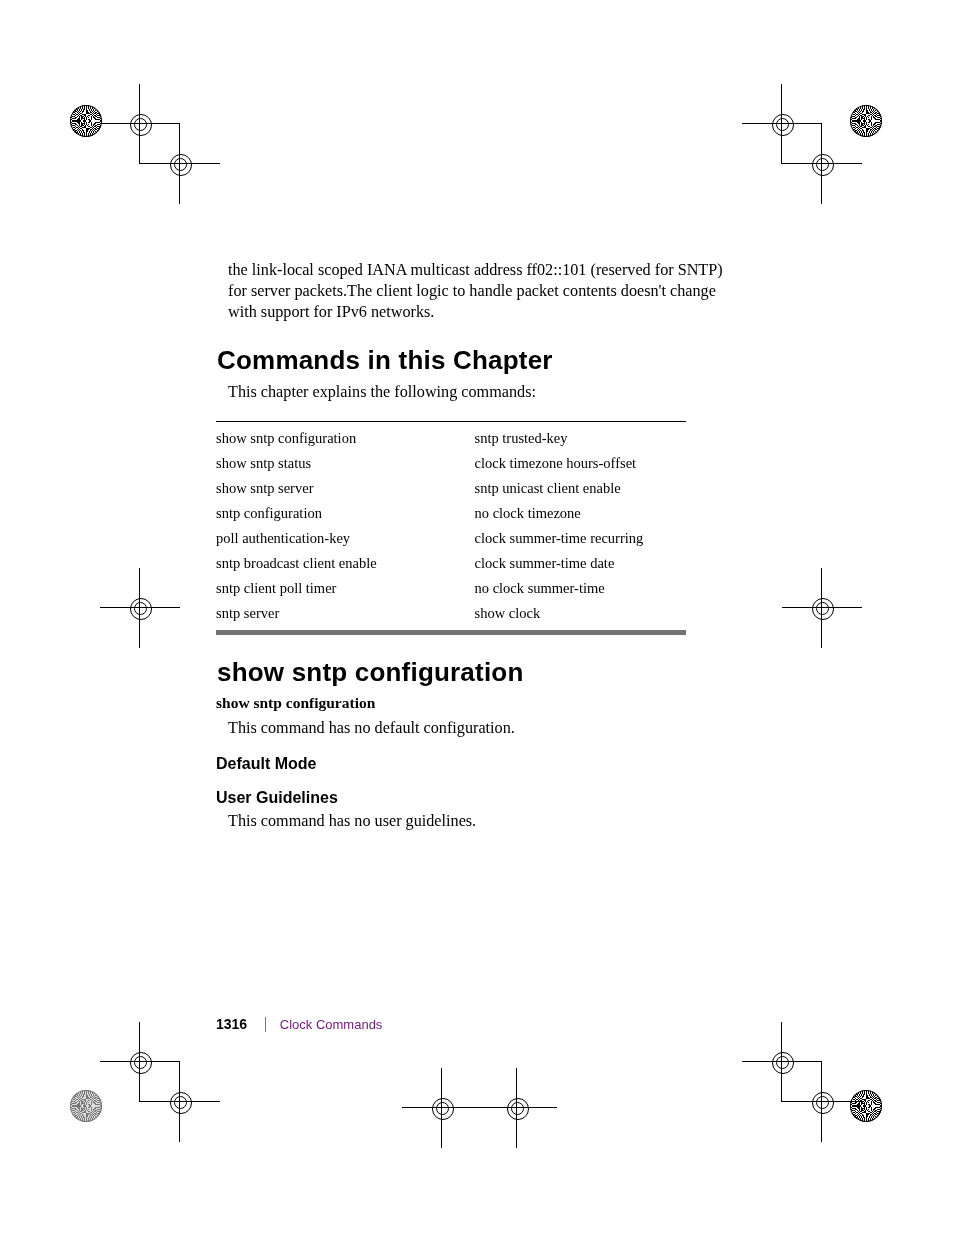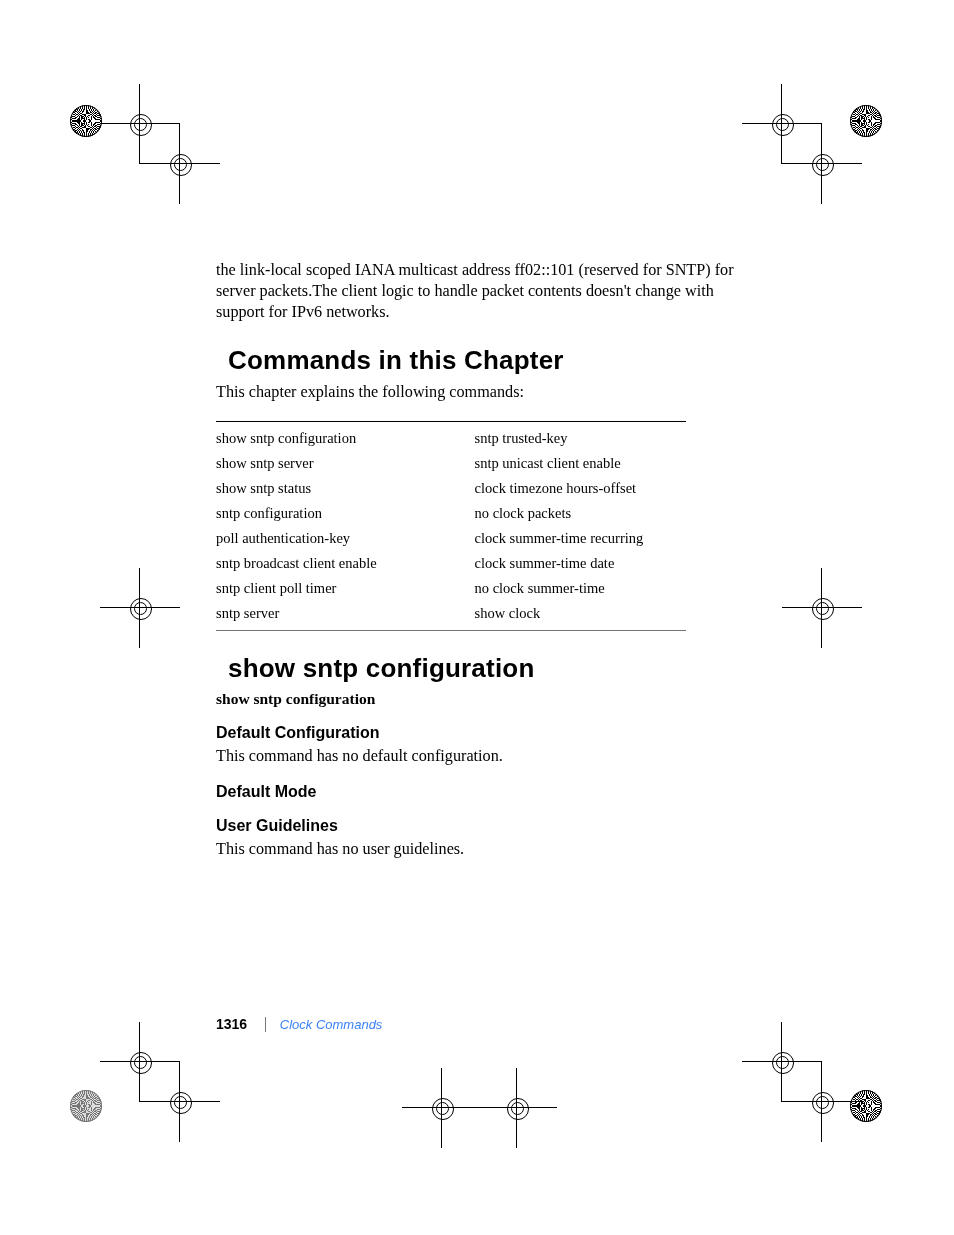--- a/index.html
+++ b/index.html
@@ -14,27 +14,27 @@
   }
   .page-content {
     position: absolute;
     left: 216px;
     top: 260px;
     width: 520px;
   }
   .body-text {
     font-size: 16.2px;
     line-height: 1.3;
-    margin: 0 0 14px 0;
+    margin: 0 0 14px 12px;
   }
   h2.section {
     font-family: "Arial Narrow", Arial, sans-serif;
     font-weight: 700;
     font-size: 26px;
-    margin: 22px 0 6px 12px;
+    margin: 22px 0 6px 1px;
     font-stretch: condensed;
     letter-spacing: 0.2px;
   }
   h3.sub {
     font-family: "Arial Narrow", Arial, sans-serif;
     font-weight: 700;
     font-size: 16px;
     margin: 16px 0 4px 0;
     font-stretch: condensed;
   }
@@ -48,32 +48,32 @@
     border-collapse: collapse;
     width: 470px;
     margin: 18px 0 8px 0;
     font-size: 14.5px;
   }
   table.cmd-table td {
     padding: 4px 0;
     vertical-align: top;
   }
   table.cmd-table tr:first-child td { border-top: 1px solid #000; padding-top:8px;}
-  table.cmd-table tr:last-child td  { border-bottom: 1px solid #737373; padding-bottom:8px;}
+  table.cmd-table tr:last-child td  { border-bottom: 5px solid #737373; padding-bottom:8px;}
   table.cmd-table td.col1 { width: 55%; }
   .footer {
     position: absolute;
     left: 216px;
     top: 1016px;
     font-size: 13px;
     font-family: Arial, sans-serif;
   }
   .footer .pg { font-weight: 700; font-family: "Arial Narrow", Arial, sans-serif; font-size:14px;}
   .footer .sep { margin: 0 14px; border-left:1px solid #777; }
-  .footer .chap { font-family: "Arial Narrow", Arial, sans-serif; font-stretch: condensed; color:#3b82f6;font-style:italic;}
+  .footer .chap { font-family: "Arial Narrow", Arial, sans-serif; font-stretch: condensed; color:#701a75;}
 
   
   .reg {
     position: absolute;
     width: 24px;
     height: 24px;
   }
   .reg::before, .reg::after {
     content:"";
     position:absolute;
@@ -185,30 +185,30 @@
   <h2 class="section">Commands in this Chapter</h2>
   <p class="body-text">This chapter explains the following commands:</p>
 
   <table class="cmd-table">
     <tbody>
         <tr>
           <td class="col1">show sntp configuration</td>
           <td>sntp trusted-key</td>
         </tr>
     <tr>
+          <td class="col1">show sntp status</td>
+          <td>clock timezone hours-offset</td>
+        </tr>
+    <tr>
           <td class="col1">show sntp server</td>
           <td>sntp unicast client enable</td>
         </tr>
     <tr>
-          <td class="col1">show sntp status</td>
-          <td>clock timezone hours-offset</td>
-        </tr>
-    <tr>
           <td class="col1">sntp configuration</td>
-          <td>no clock packets</td>
+          <td>no clock timezone</td>
         </tr>
     <tr>
           <td class="col1">poll authentication-key</td>
           <td>clock summer-time recurring</td>
         </tr>
     <tr>
           <td class="col1">sntp broadcast client enable</td>
           <td>clock summer-time date</td>
         </tr>
     <tr>
@@ -219,21 +219,20 @@
           <td class="col1">sntp server</td>
           <td>show clock</td>
         </tr>
   </tbody>
     </table>
 
   <h2 class="section">show sntp configuration</h2>
 
   <p class="syntax-cmd">show sntp configuration</p>
 
-  <h3 class="sub">Default Configuration</h3>
   <p class="body-text">This command has no default configuration.</p>
 
   <h3 class="sub">Default Mode</h3>
 
   <h3 class="sub">User Guidelines</h3>
   <p class="body-text">This command has no user guidelines.</p>
 
 </div>
 
 <div class="footer">

